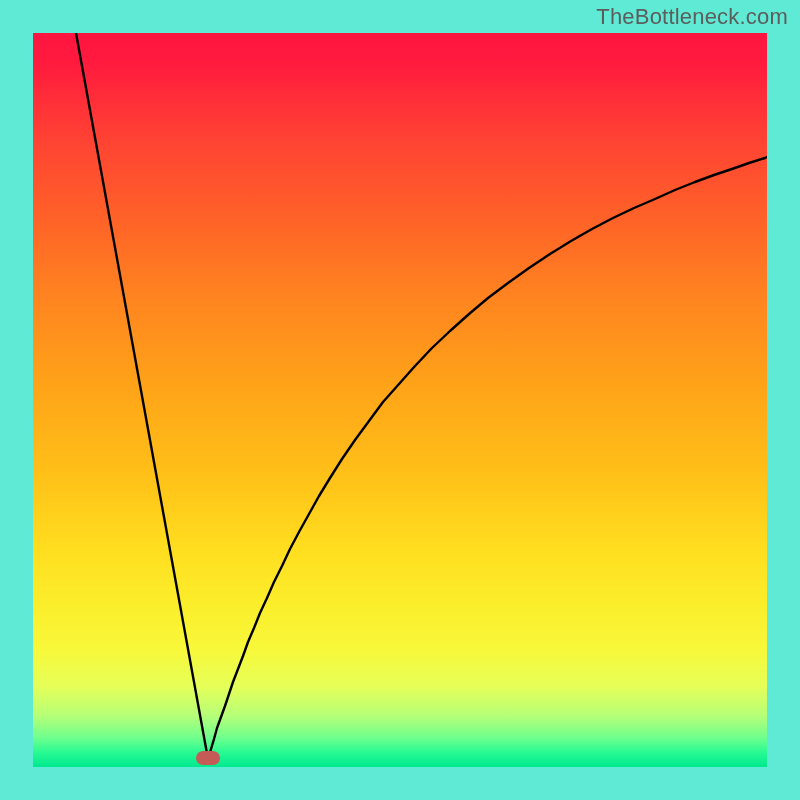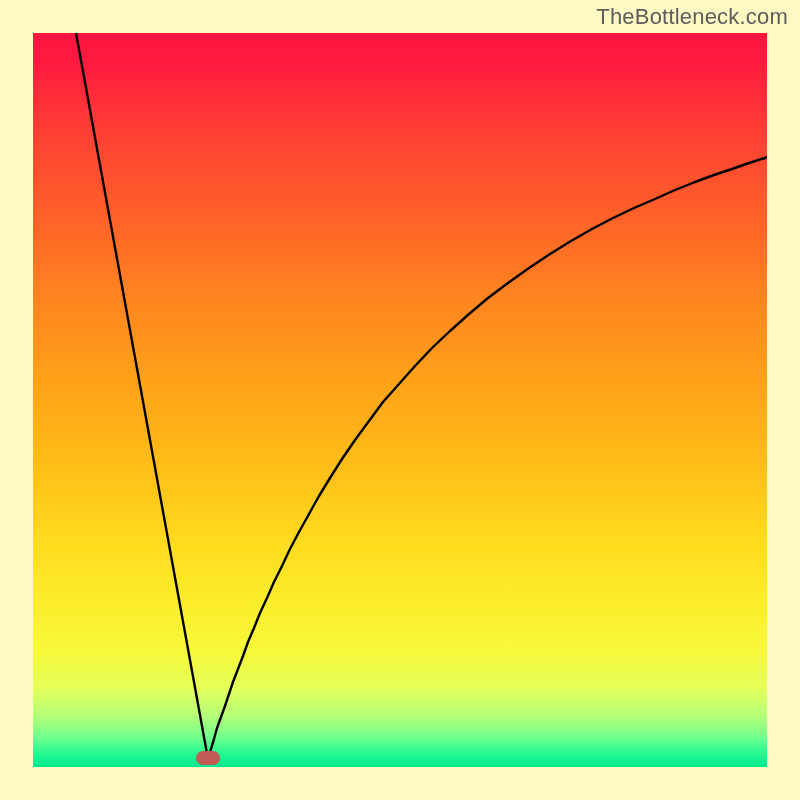--- a/index.html
+++ b/index.html
@@ -10,21 +10,21 @@
     background: #000;
     overflow: hidden;
     font-family: Arial, Helvetica, sans-serif;
   }
   .frame {
     position: absolute;
     left: 0;
     top: 0;
     width: 800px;
     height: 800px;
-    background: #fef9c3;
+    background: #5eead4;
   }
   .plot {
     position: absolute;
     left: 33px;
     top: 33px;
     width: 734px;
     height: 734px;
     background: linear-gradient(to bottom,
       #ff1540 0%,
       #ff1a3e 4%,

